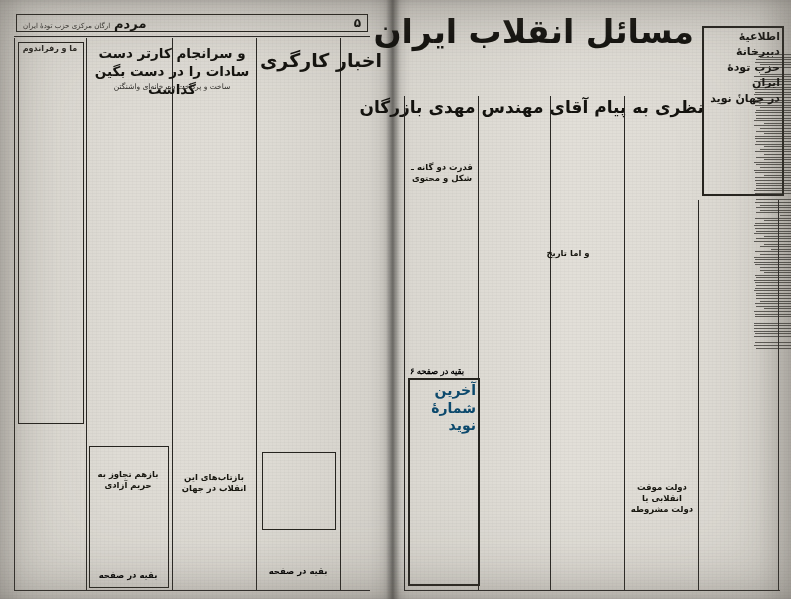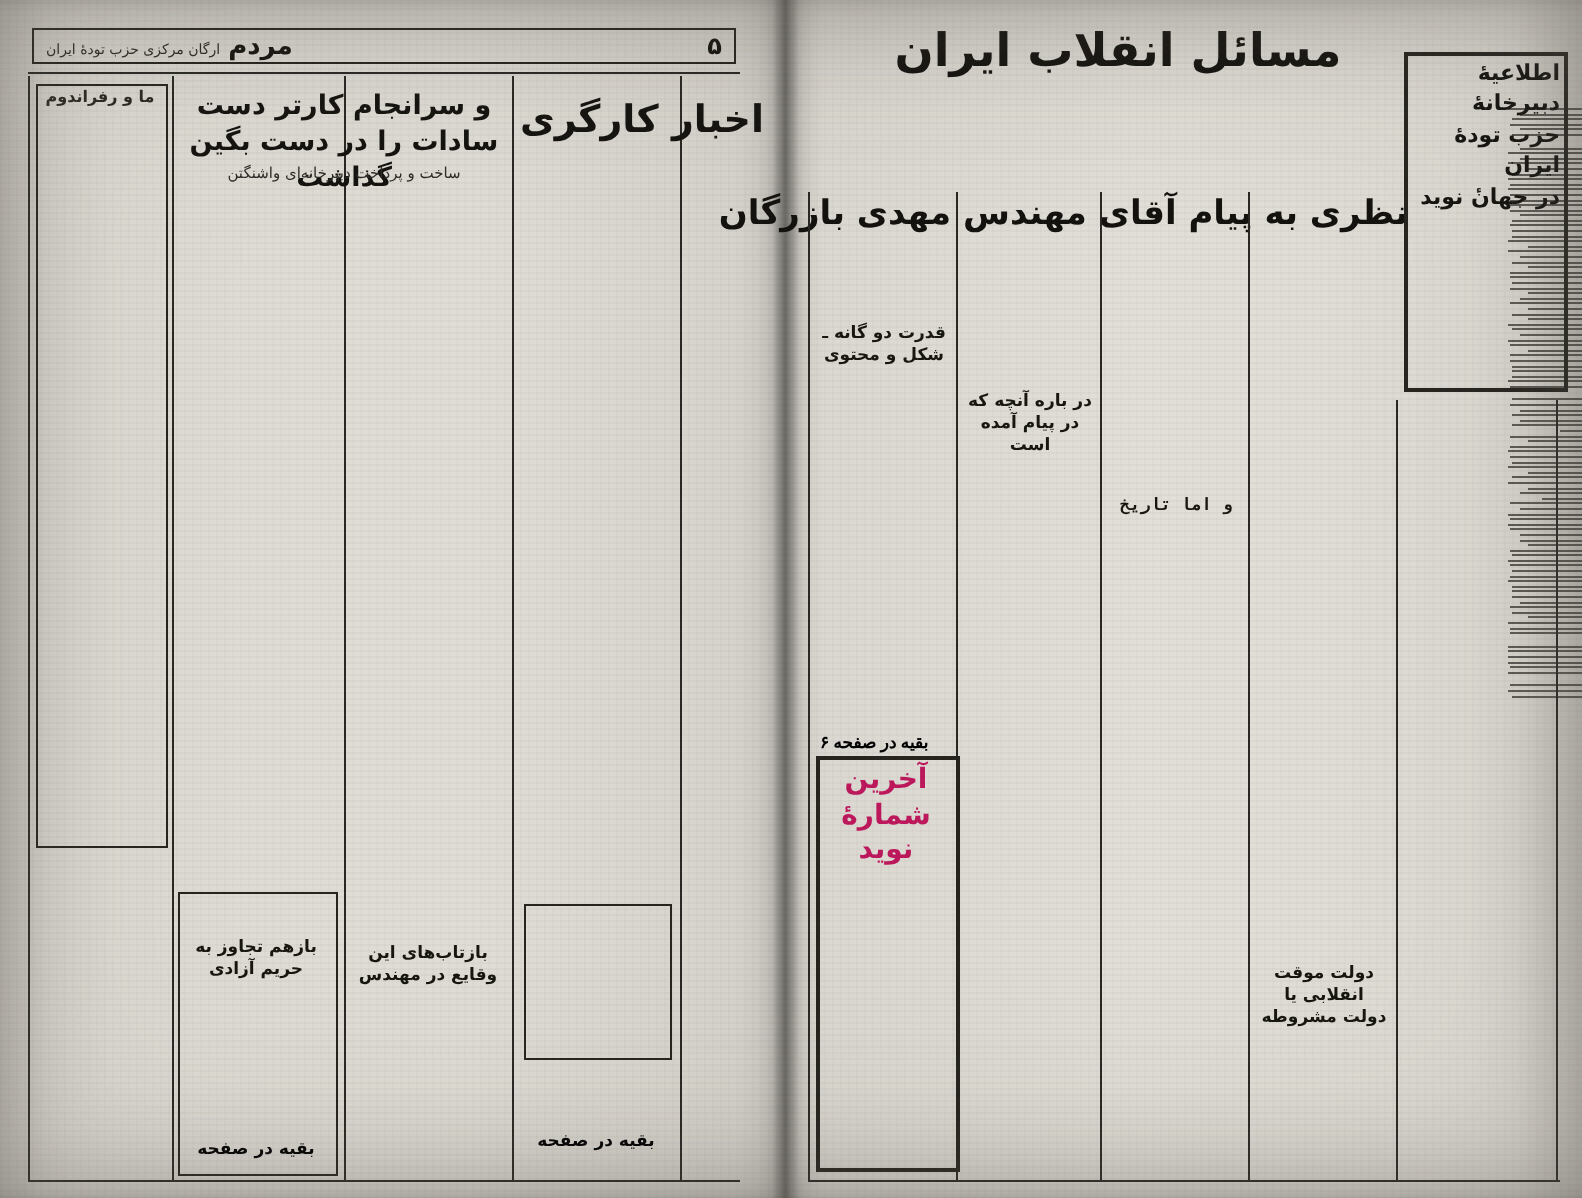--- a/index.html
+++ b/index.html
@@ -70,21 +70,21 @@
   .box{position:absolute;border:1px solid #26241f;background:transparent;}
   .box.dbl{box-shadow:0 0 0 1px #26241f inset;}
 
   
   .hl{
     position:absolute;color:#14130f;
     font-family:"DejaVu Sans","Liberation Sans",sans-serif;
     font-weight:700;direction:rtl;text-align:center;
     line-height:1.08;white-space:nowrap;
   }
-  .hl-main{font-size:23px;letter-spacing:-.5px;}
+  .hl-main{font-size:33px;letter-spacing:-.5px;}
   .hl-sub{font-size:17px;margin-top:32px;}
   .hl-sec{font-size:19px;}
   .hl-col{font-size:13.5px;line-height:1.35;white-space:normal;}
   .hl-boxttl{font-size:11px;line-height:1.4;white-space:normal;}
   .hl-sm-bold{font-size:8.5px;font-weight:700;}
 
   .masthead{
     position:absolute;left:16px;top:14px;width:352px;height:18px;
     border:1px solid #26241f;
     display:flex;align-items:center;justify-content:space-between;
@@ -251,21 +251,21 @@
       <div class="ln s1"></div>
       <div class="ln s2"></div>
       <div class="para-gap"></div>
     </div>
 
   <div class="box" style="left:89px;top:446px;width:78px;height:140px;"></div>
   <div class="tinyhead" style="position:absolute;left:91px;top:449px;width:74px;">بازهم تجاوز به حریم آزادی</div>
 
   <div class="hl-sm-bold" style="position:absolute;left:93px;top:570px;width:70px;text-align:center;">بقیه در صفحه</div>
 
-  <div class="tinyhead" style="position:absolute;left:178px;top:452px;width:72px;">بازتاب‌های این وقایع در مهندس</div>
+  <div class="tinyhead" style="position:absolute;left:178px;top:452px;width:72px;">بازتاب‌های این انقلاب در جهان</div>
 
   <div class="box" style="left:262px;top:452px;width:72px;height:76px;"></div>
 
   <div class="hl-sm-bold" style="position:absolute;left:262px;top:566px;width:72px;text-align:center;">بقیه در صفحه</div>
 
   <div class="rule hrule" style="left:14px;top:590px;width:356px;"></div>
 
   <div class="gutter"></div>
 
   <div class="hl hl-main" style="left:424px;top:14px;width:270px;">مسائل انقلاب ایران</div>
@@ -282,28 +282,27 @@
   <div class="rule vrule" style="left:478px;top:96px;height:494px;"></div>
   <div class="rule vrule" style="left:550px;top:96px;height:494px;"></div>
   <div class="rule vrule" style="left:624px;top:96px;height:494px;"></div>
   <div class="rule vrule" style="left:698px;top:200px;height:390px;"></div>
   <div class="rule vrule" style="left:778px;top:200px;height:390px;"></div>
 
   <div class="tinyhead" style="position:absolute;left:410px;top:142px;width:64px;">قدرت دو گانه ـ شکل و محتوی</div>
 
   <div class="hl-sm-bold" style="position:absolute;left:410px;top:366px;width:64px;text-align:left;font-family:Liberation Serif, serif;">بقیه در صفحه ۶</div>
   <div class="box dbl" style="left:408px;top:378px;width:70px;height:206px;"></div>
-  <div class="hl-boxttl" style="position:absolute;left:410px;top:382px;width:66px;text-align:center;font-size:14px;font-weight:700;line-height:1.25;color:#be185d;">
+  <div class="hl-boxttl" style="position:absolute;left:410px;top:382px;width:66px;text-align:right;font-size:14px;font-weight:700;line-height:1.25;color:#0c4a6e;">
     <div>آخرین</div>
     <div>شمارهٔ نوید</div>
   </div>
 
   <div class="tinyhead" style="position:absolute;left:630px;top:462px;width:64px;">دولت موقت انقلابی یا دولت مشروطه</div>
 
-  <div class="tinyhead" style="position:absolute;left:556px;top:228px;width:64px;font-family:Liberation Mono, monospace;">و اما تاریخ</div>
-
-  <div class="tinyhead" style="position:absolute;left:484px;top:176px;width:62px;">در باره آنچه که در پیام آمده است</div>
+  <div class="tinyhead" style="position:absolute;left:536px;top:228px;width:64px;">و اما تاریخ</div>
+
 
   <div class="rule hrule" style="left:404px;top:590px;width:376px;"></div>
 
   <div class="grain"></div>
   <div class="vignette"></div>
 </div>
 
 </body></html>

